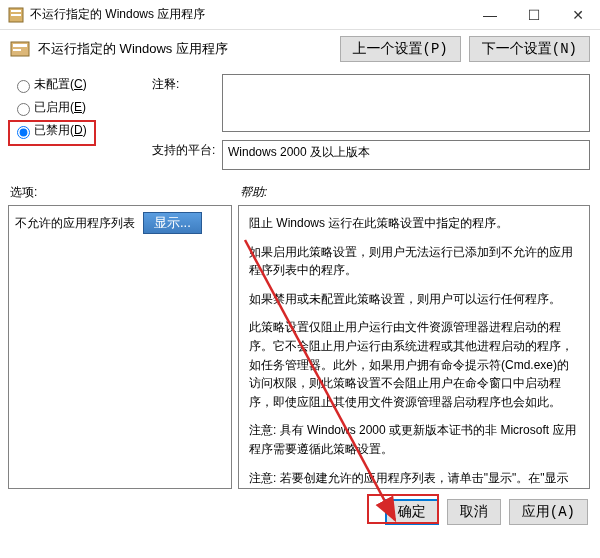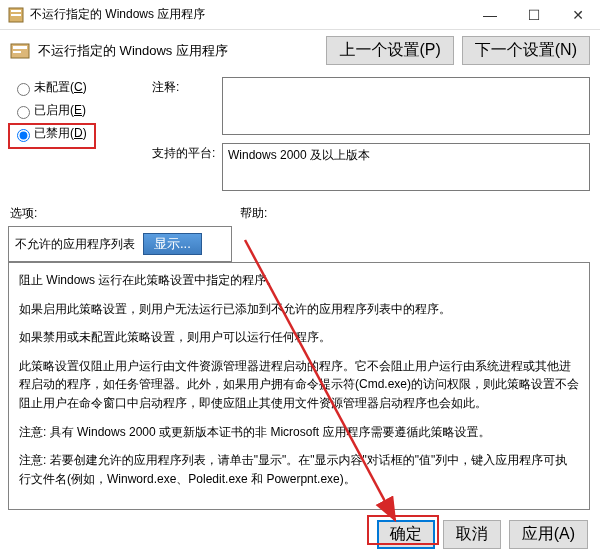--- a/index.html
+++ b/index.html
@@ -33,22 +33,22 @@
   .header-row {
     display: flex; align-items: center;
     padding: 6px 10px 8px 10px;
   }
   .header-row .hicon { width: 20px; height: 20px; margin-right: 8px; display:inline-block; }
   .header-title { flex: 1; font-size: 13px; }
   .btn {
     background: #e1e1e1;
     border: 1px solid #adadad;
     padding: 3px 12px;
-    font-size: 16px;
-    font-family: Liberation Sans, sans-serif;
+    font-size: 14px;
+    font-family: Liberation Mono, monospace;
     cursor: pointer;
     margin-left: 8px;
   }
   .btn.default { border: 2px solid #0078d7; padding:2px 11px; }
   .body-top {
     display: flex;
     padding: 4px 10px 0 12px;
     justify-content: center;
   }
   .radio-col { width: 140px; padding-top: 2px; position:relative; }
@@ -65,36 +65,35 @@
   .fields-col { flex: 1; }
   .field-row { display: flex; margin-bottom: 8px; }
   .field-label { width: 70px; padding-top: 2px; }
   .textarea1 {
     flex: 1; height: 58px;
     border: 1px solid #7a7a7a;
     font-family: inherit; font-size: 12px;
     resize: none;
   }
   .platform-input {
-    flex: 1; height: 48px;
+    flex: 1; height: 30px;
     border: 1px solid #7a7a7a;
     padding: 3px 5px;
   }
   .labels-row {
     display: flex;
     padding: 6px 10px 4px 10px;
     align-items: flex-end;
   }
   .labels-row .left { width: 230px; }
-  .labels-row .right { flex: 1; }
+  .labels-row .right { flex: 1; font-style: italic; }
   .main-row {
     display: flex;
     padding: 0 10px 0 8px;
     height: 284px;
-    flex-direction: column;
   }
   .options-pane {
     width: 224px;
     border: 1px solid #828282;
     padding: 6px;
     margin-right: 6px;
   }
   .opt-line { display:flex; align-items:center; }
   .showbtn {
     background: linear-gradient(#5a9de0,#3e7dc0);

